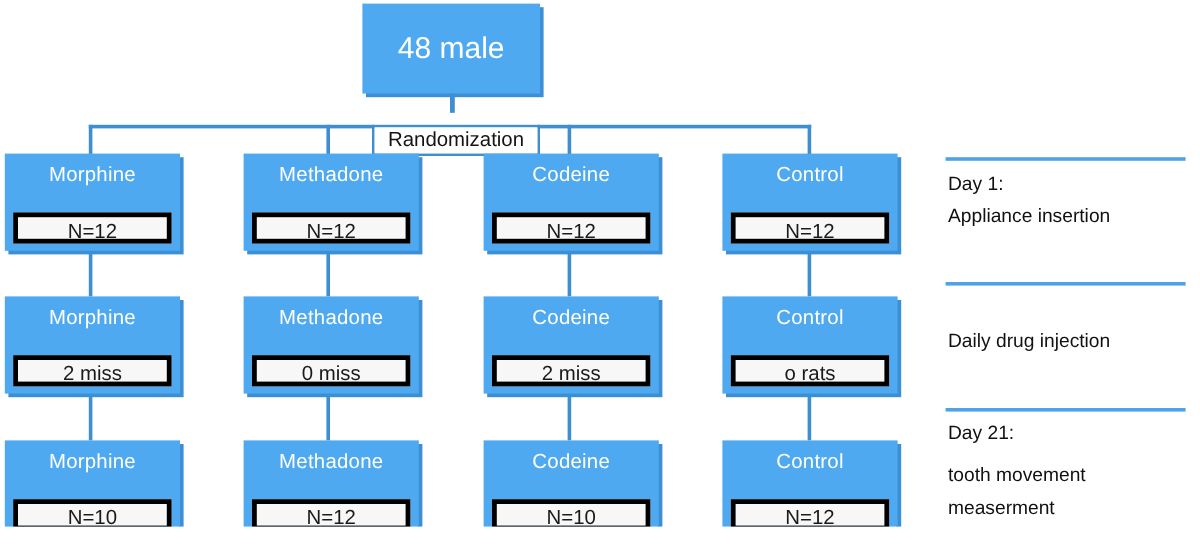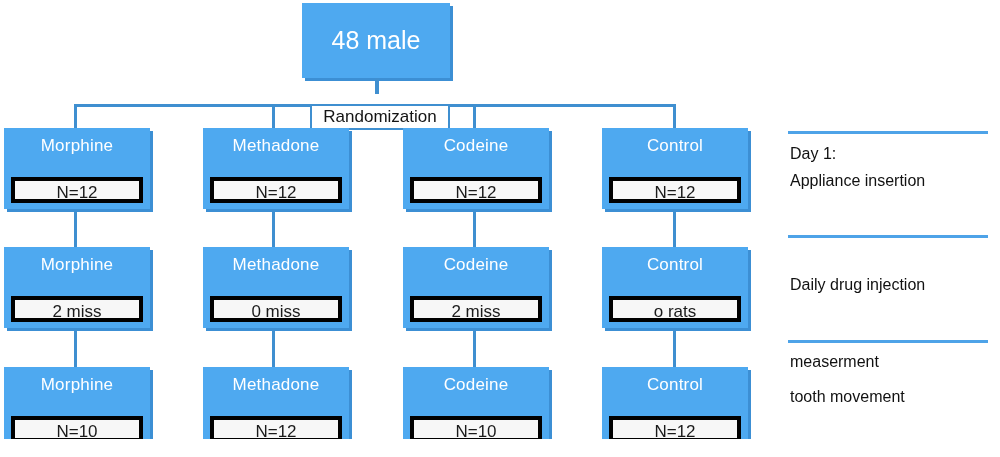--- a/index.html
+++ b/index.html
@@ -237,17 +237,18 @@
 
   <div class="ann-divider" style="left:788px; top:235px; width:200px;"></div>
 
   <div class="ann-block" style="left:790px; top:271px; width:210px;">
     <div class="aline">Daily drug injection</div>
   </div>
 
   <div class="ann-divider" style="left:788px; top:340px; width:200px;"></div>
 
   <div class="ann-block" style="left:790px; top:348px; width:210px;">
+    <div class="aline">Day 21:</div>
+    <div class="aline" style="margin-top:8px;">tooth movement</div>
     <div class="aline">measerment</div>
-    <div class="aline" style="margin-top:8px;">tooth movement</div>
   </div>
 
 </div>
 
 </body></html>

